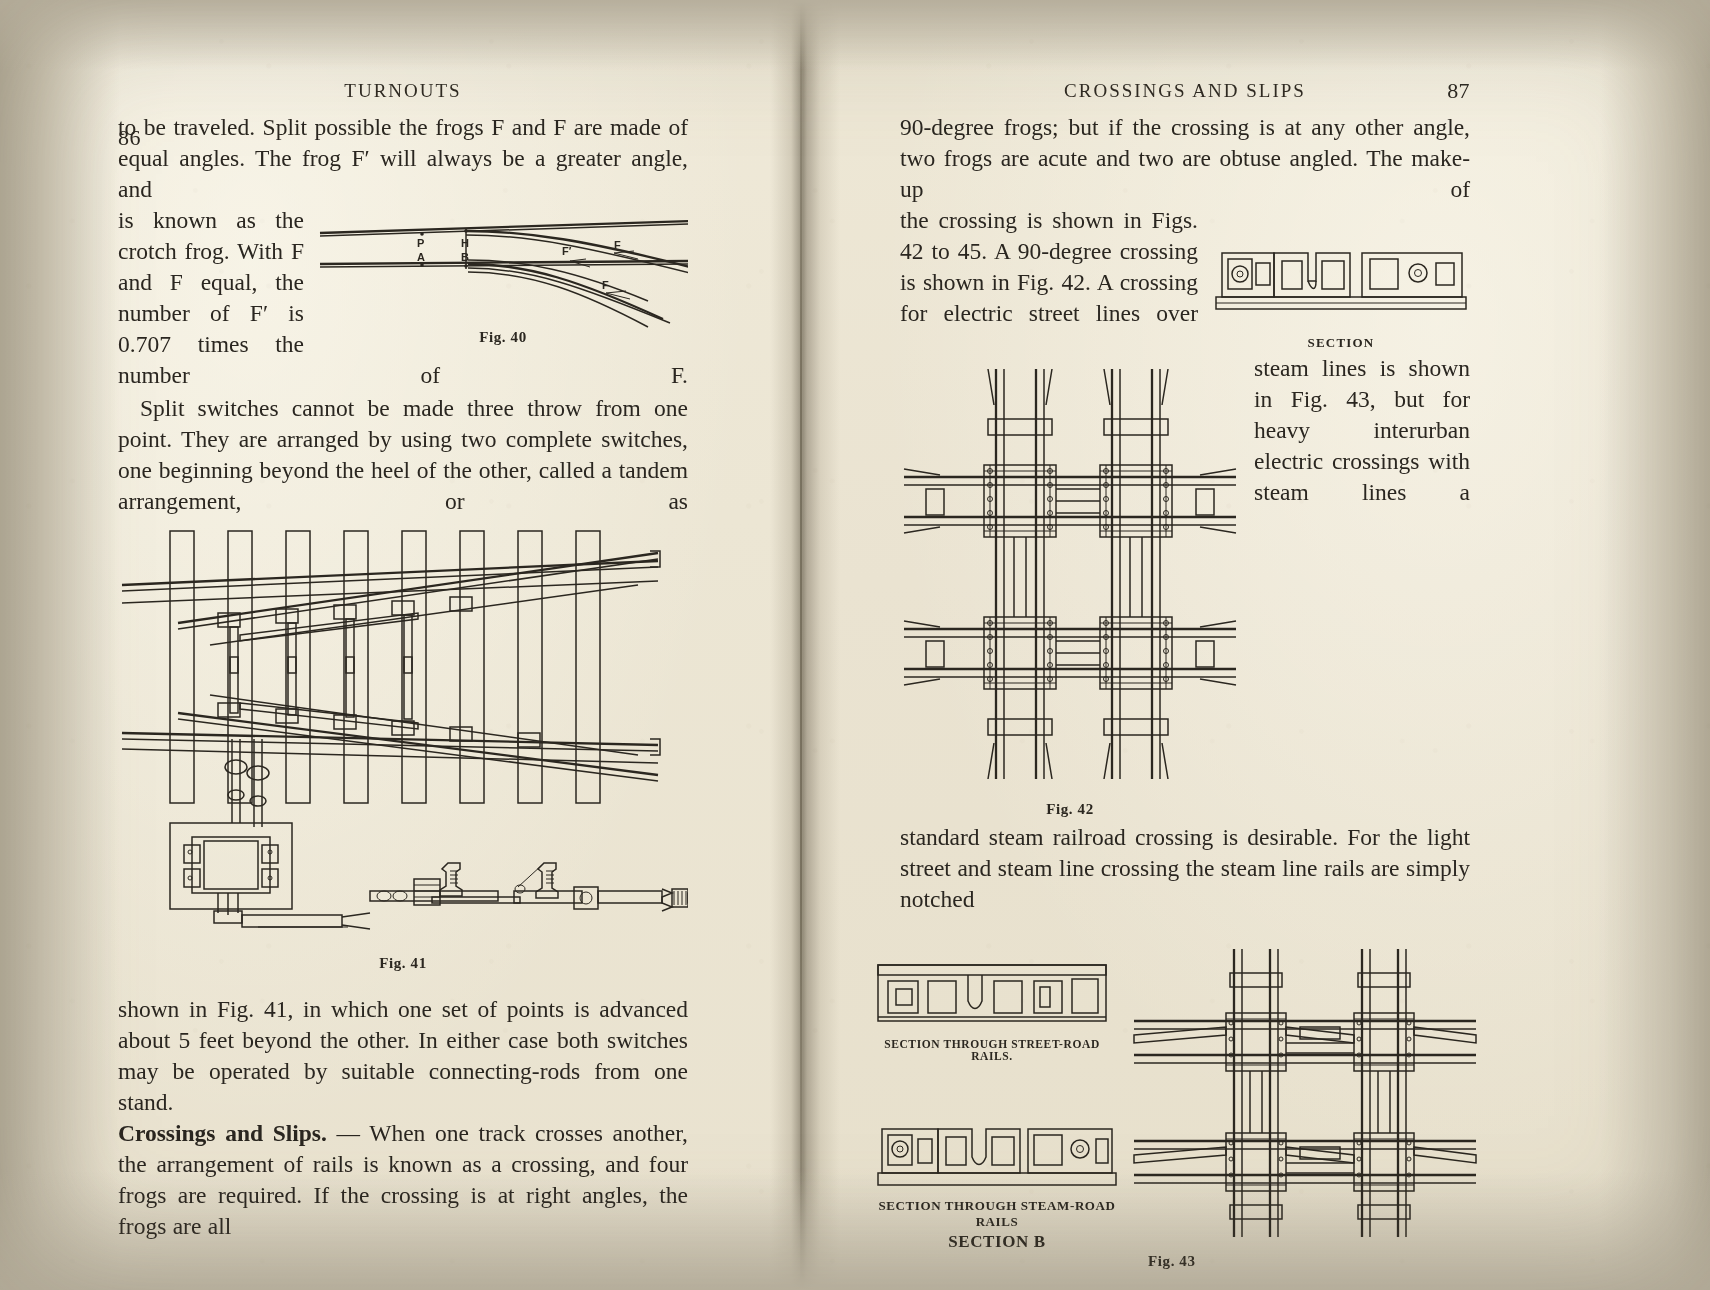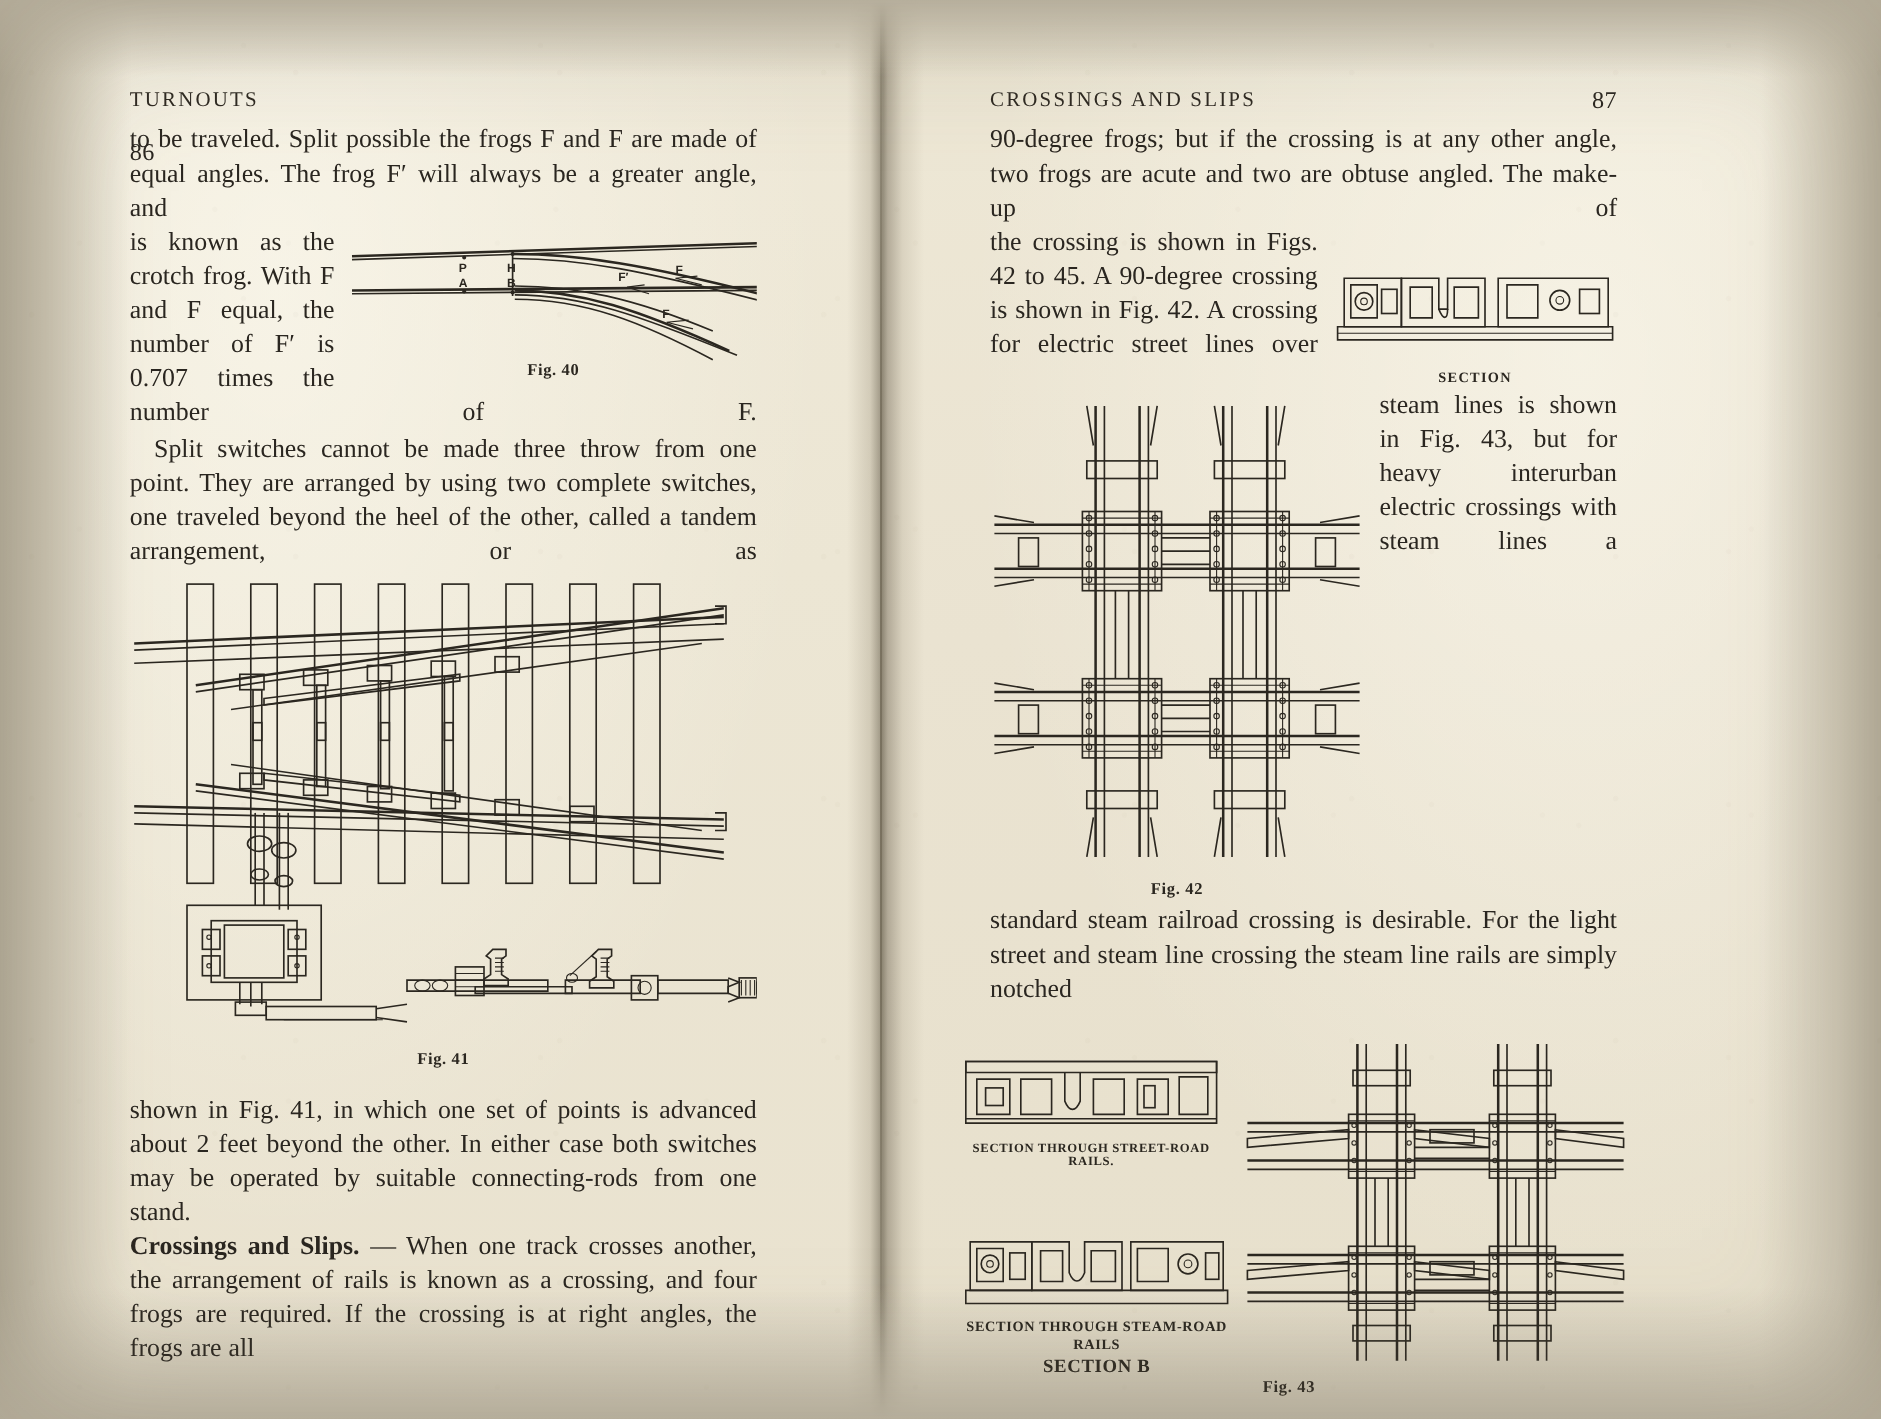--- a/index.html
+++ b/index.html
@@ -47,21 +47,21 @@
 
   
   .sheet{position:absolute;}
   .sheet.L{left:118px;top:78px;width:570px;}
   .sheet.R{left:900px;top:78px;width:570px;}
 
   .runhead{position:relative;height:34px;}
   .folio{position:absolute;top:0;font-size:22px;color:#2a2620;letter-spacing:.4px;}
   .folio.l{left:0;margin-top:47px;}
   .folio.r{right:0;}
-  .runtitle{position:absolute;left:0;right:0;top:2px;
+  .runtitle{position:absolute;left:0;right:0;top:2px;text-align:center;
     font-size:19px;letter-spacing:2.0px;color:#2d2821;}
 
   p{
     margin:0;
     font-size:23.5px;
     line-height:31px;
     color:#2a2620;
     text-align:justify;
     text-align-last:justify;
     word-spacing:.5px;
@@ -153,21 +153,21 @@
         <text class="lbl" x="296" y="40">F</text>
         <text class="lbl" x="284" y="80">F</text>
       </svg>
       <div class="figcap" style="">Fig. 40</div>
     </div>
 
     <p>is known as the crotch frog.  With F and F equal, the number of F′ is 0.707 times the number of F.</p>
 
     <div class="clear"></div>
 
-    <p class="indent" style="margin-top:2px;">Split switches cannot be made three throw from one point. They are arranged by using two complete switches, one traveled beyond the heel of the other, called a tandem arrangement, or as</p>
+    <p class="indent" style="margin-top:2px;">Split switches cannot be made three throw from one point. They are arranged by using two complete switches, one beginning beyond the heel of the other, called a tandem arrangement, or as</p>
 
     <div style="margin-top:10px;">
       <svg width="570" height="420" viewBox="0 0 570 420">
 
         <g>
           <rect class="ln" x="52" y="4" width="24" height="272" fill="#ece6d4"></rect>
           <rect class="ln" x="110" y="4" width="24" height="272" fill="#ece6d4"></rect>
           <rect class="ln" x="168" y="4" width="24" height="272" fill="#ece6d4"></rect>
           <rect class="ln" x="226" y="4" width="24" height="272" fill="#ece6d4"></rect>
           <rect class="ln" x="284" y="4" width="24" height="272" fill="#ece6d4"></rect>
@@ -277,21 +277,21 @@
           <path class="ln" d="M76,46 L140,46 L140,58 L76,58 Z" fill="#e6dfca"></path>
           <path class="ln" d="M140,44 l10,4 l-10,4 l0,6 l10,4 l-10,4"></path>
           <rect class="ln" x="150" y="44" width="16" height="18" fill="#cec6b0"></rect>
           <path class="ln-t" d="M152,46 v14 M156,46 v14 M160,46 v14 M164,46 v14"></path>
           <path class="ln" d="M166,48 L178,44 L178,62 L166,58 Z" fill="#ddd5c0"></path>
         </g>
       </svg>
       <div class="figcap" style="margin-top:8px;">Fig. 41</div>
     </div>
 
-    <p style="margin-top:22px;">shown in Fig. 41, in which one set of points is advanced about 2 feet beyond the other.  In either case both switches may be operated by suitable connecting-rods from one stand.</p>
+    <p style="margin-top:22px;">shown in Fig. 41, in which one set of points is advanced about 5 feet beyond the other.  In either case both switches may be operated by suitable connecting-rods from one stand.</p>
 
     <p class="last" style="margin-top:0;"><span style="text-indent:22px;display:inline"></span><b class="run-in">Crossings and Slips.</b><span> — When one track crosses another, the arrangement of rails is known as a crossing, and four frogs are required.  If the crossing is at right angles, the frogs are all</span></p>
   </div>
 
   <div class="sheet R">
 
     <div class="runhead">
       <div class="runtitle">CROSSINGS AND SLIPS</div>
       <div class="folio r">87</div>
     </div>

